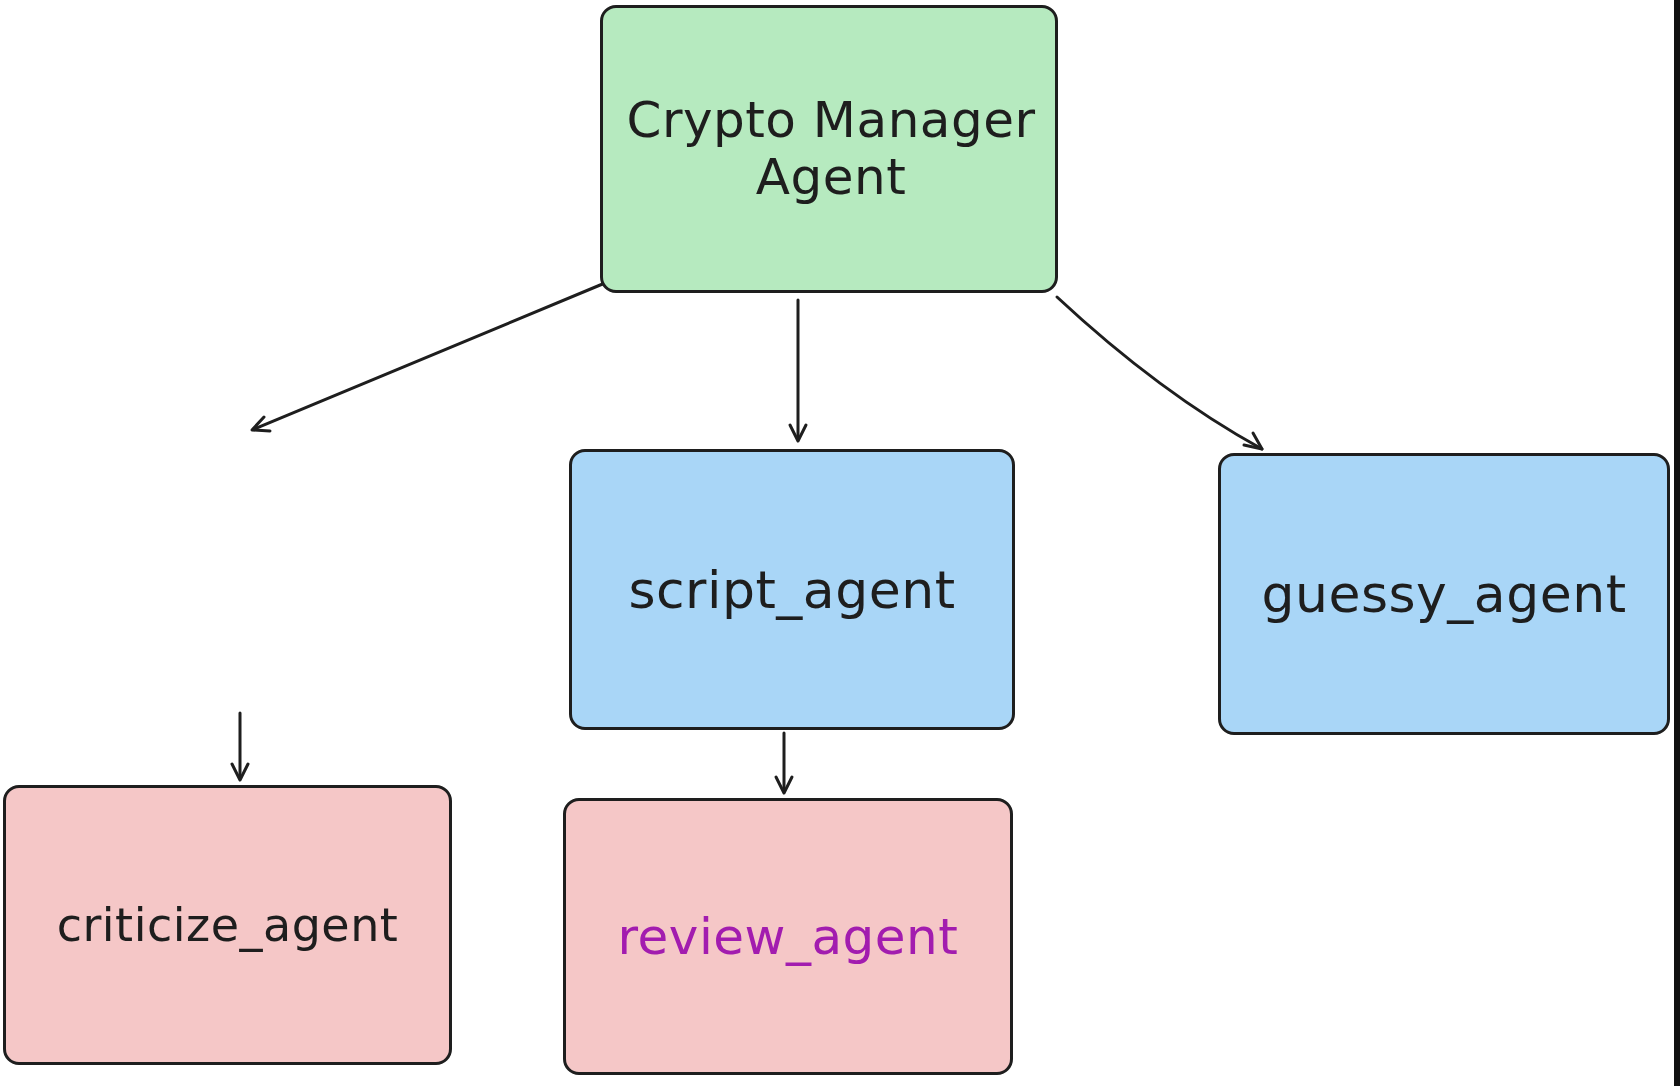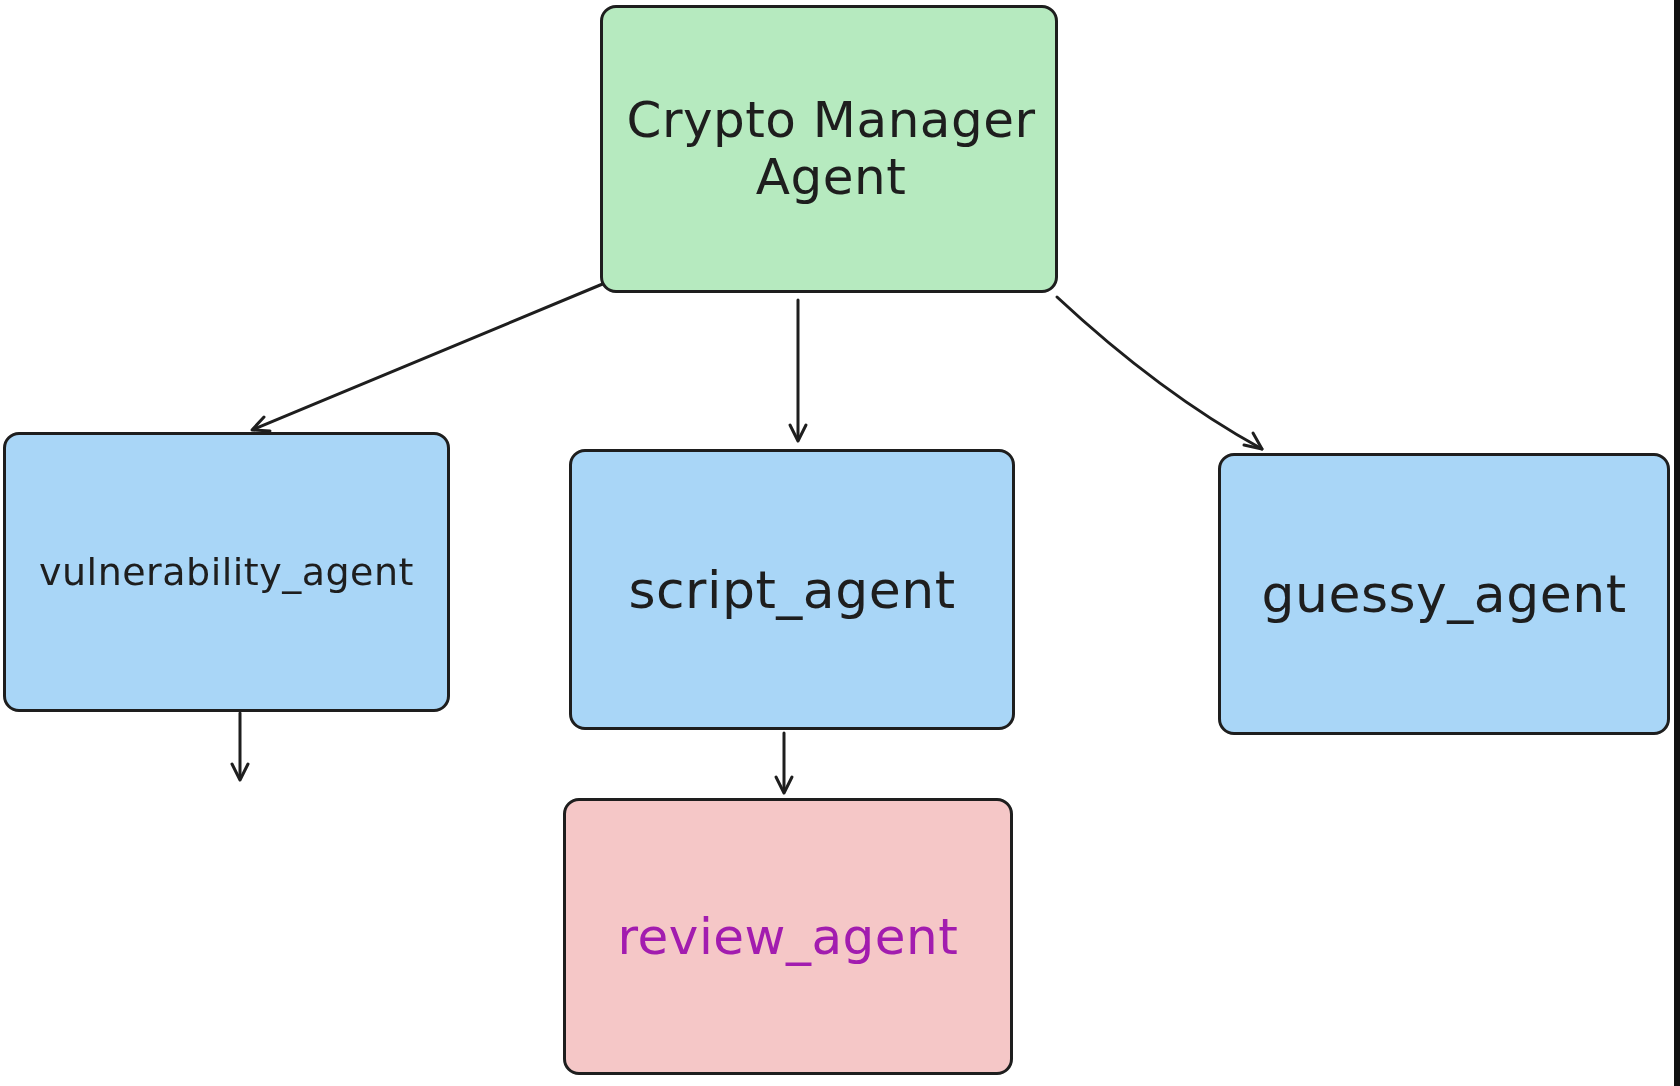--- a/index.html
+++ b/index.html
@@ -77,32 +77,32 @@
     <g>
       <path d="M784 733 L784 791" style="stroke: rgb(30, 30, 30);"></path>
       <path d="M776 777 L784 793 L792 777" style="stroke: rgb(30, 30, 30);"></path>
     </g>
   </svg>
 
   <div class="node pos-manager" style="background: rgb(182, 234, 191); border-color: rgb(30, 30, 30); color: rgb(30, 30, 30);">
     <span class="node-label">Crypto Manager Agent</span>
   </div>
 
-  <div class="node pos-vulnerability" style="background: rgb(169, 214, 247); border-color: rgb(30, 30, 30); color: rgb(30, 30, 30);">
-    <span class="node-label">vulnerability_agent</span>
-  </div>
 
   <div class="node pos-script" style="background: rgb(169, 214, 247); border-color: rgb(30, 30, 30); color: rgb(30, 30, 30); justify-content: flex-end;">
     <span class="node-label">script_agent</span>
   </div>
 
   <div class="node pos-guessy" style="background: rgb(169, 214, 247); border-color: rgb(30, 30, 30); color: rgb(30, 30, 30);">
     <span class="node-label">guessy_agent</span>
   </div>
 
+  <div class="node pos-criticize" style="background: rgb(245, 199, 199); border-color: rgb(30, 30, 30); color: rgb(30, 30, 30);">
+    <span class="node-label">criticize_agent</span>
+  </div>
 
   <div class="node pos-review" style="background: rgb(245, 199, 199); border-color: rgb(30, 30, 30); color: #a21caf;">
     <span class="node-label">review_agent</span>
   </div>
 
   <div class="right-edge-bar" style="background: rgb(17, 17, 17);"></div>
 
 </div>
 
 </body></html>

